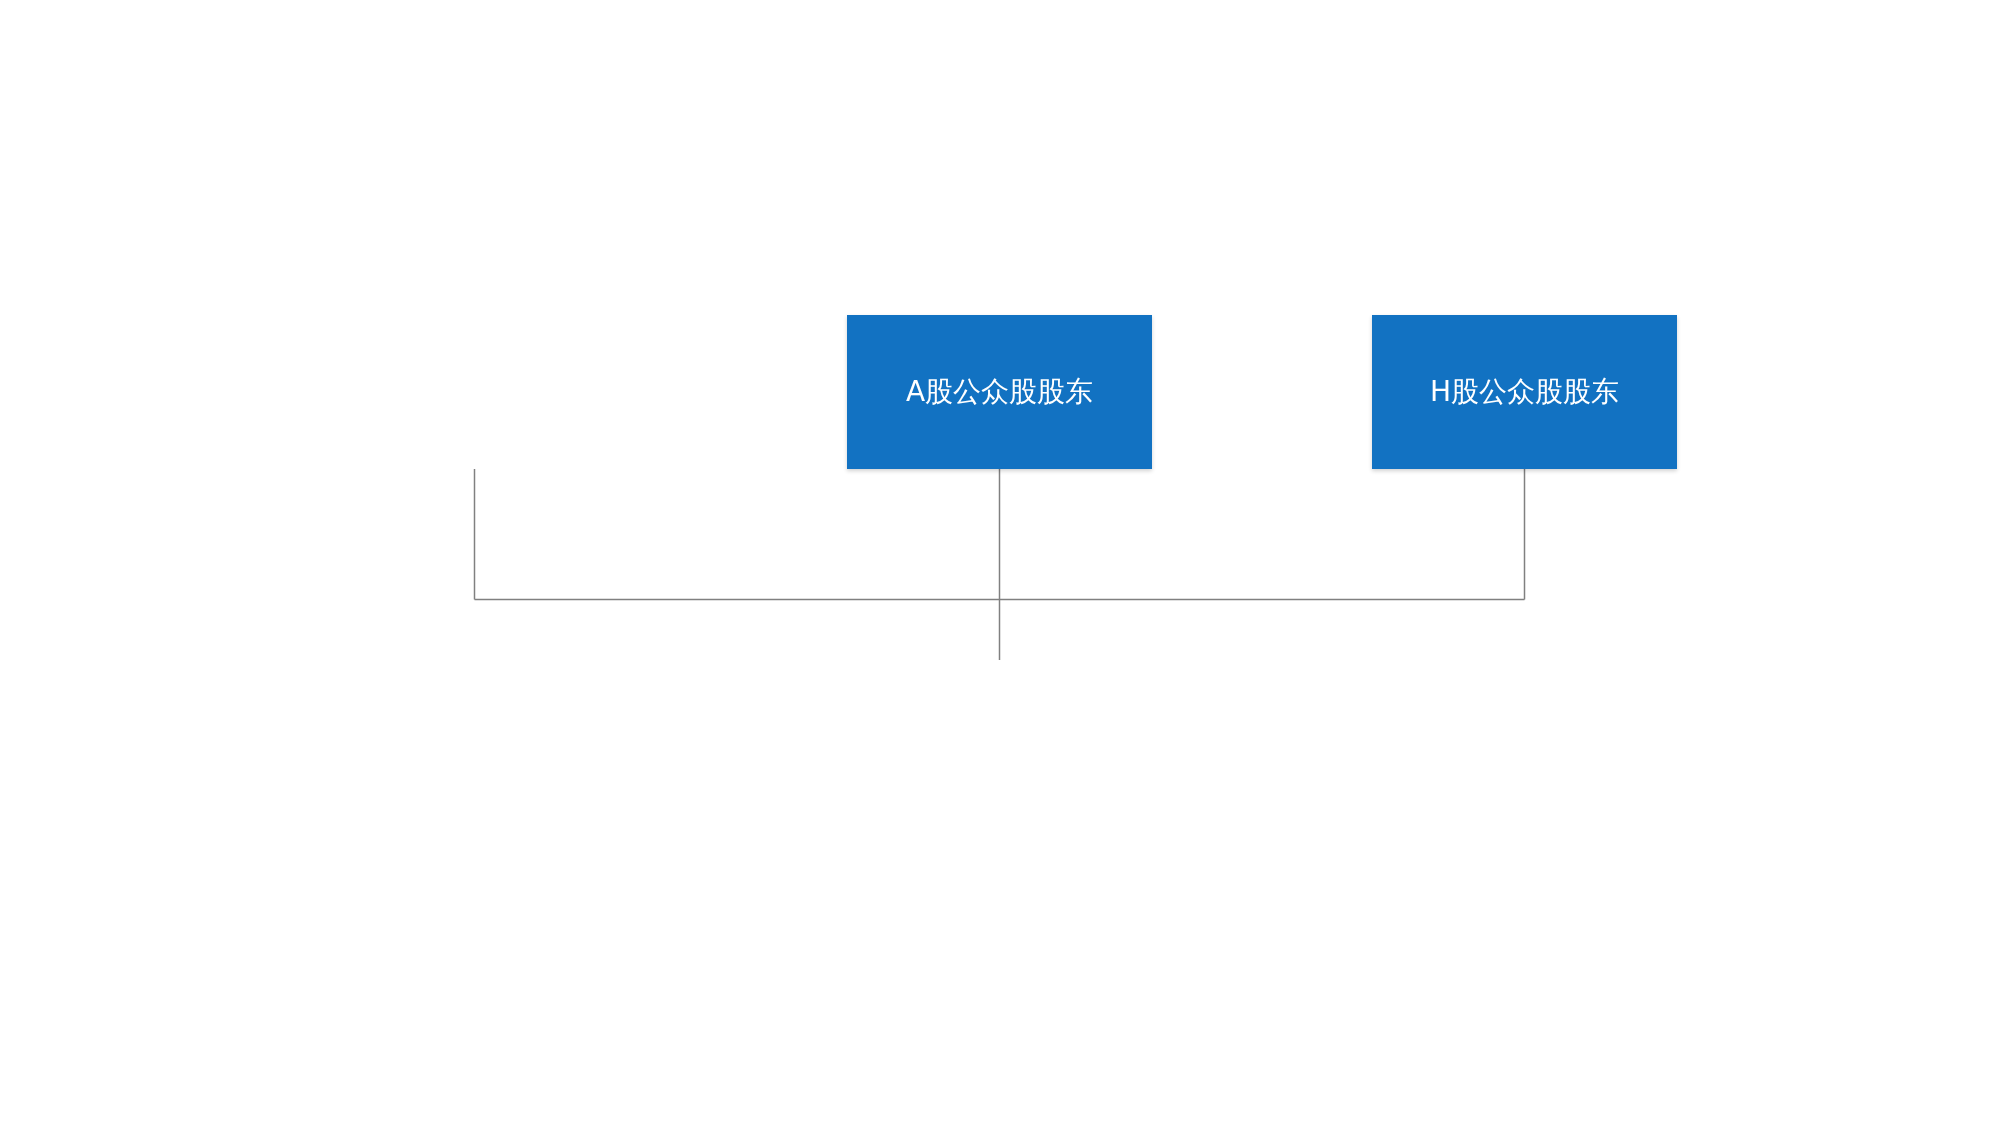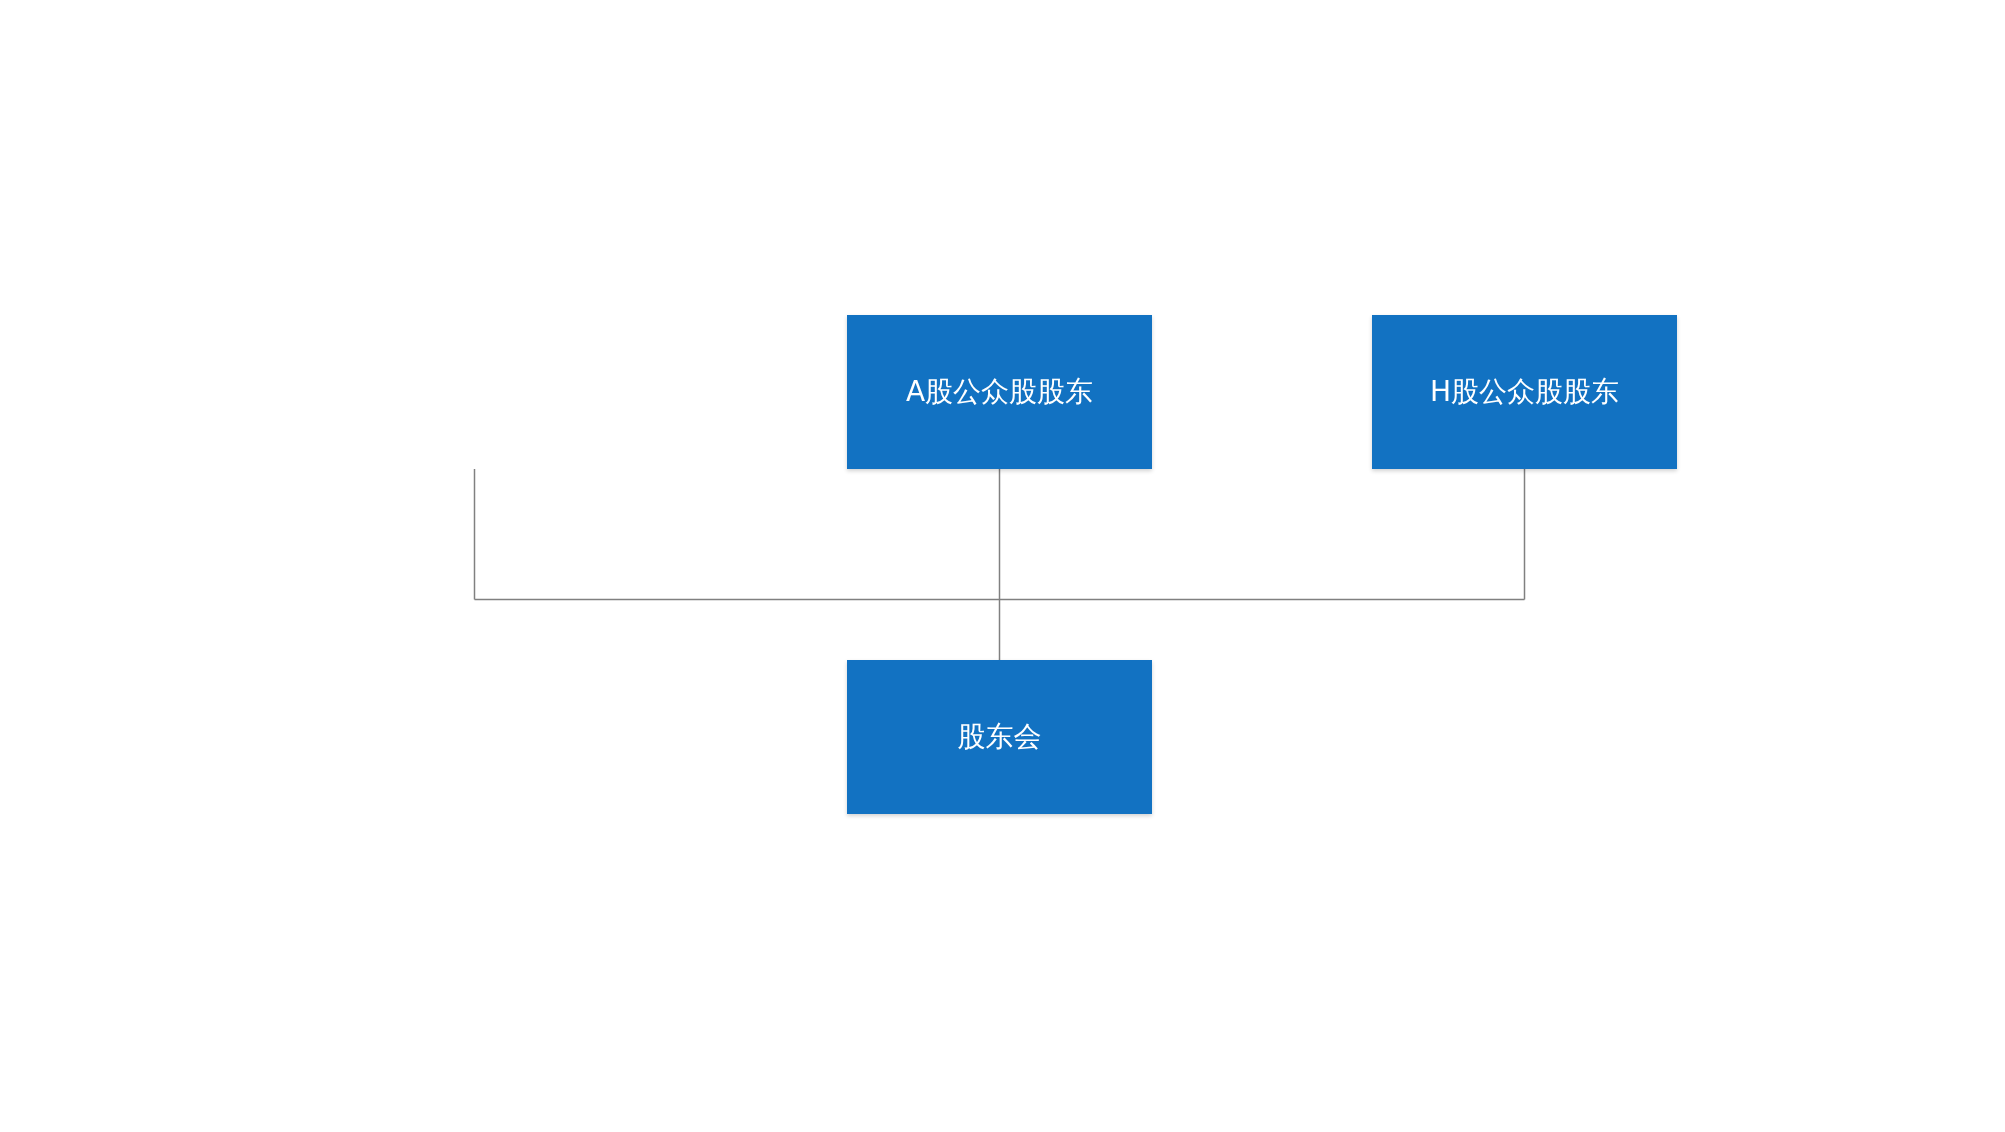--- a/index.html
+++ b/index.html
@@ -62,17 +62,14 @@
 
 
   <div class="node" id="node-h-share">
     <span>H股公众股股东</span>
   </div>
 
   <div class="node" id="node-a-share">
     <span>A股公众股股东</span>
   </div>
 
-  <div class="node" id="node-meeting">
-    <span>股东会</span>
-  </div>
 
 </div>
 
 </body></html>

